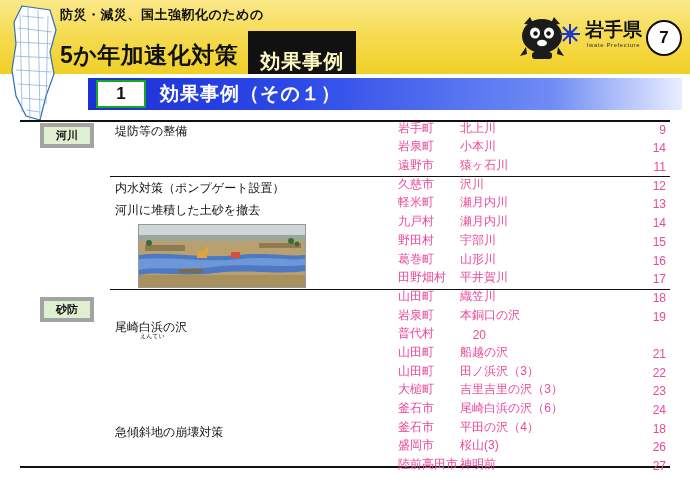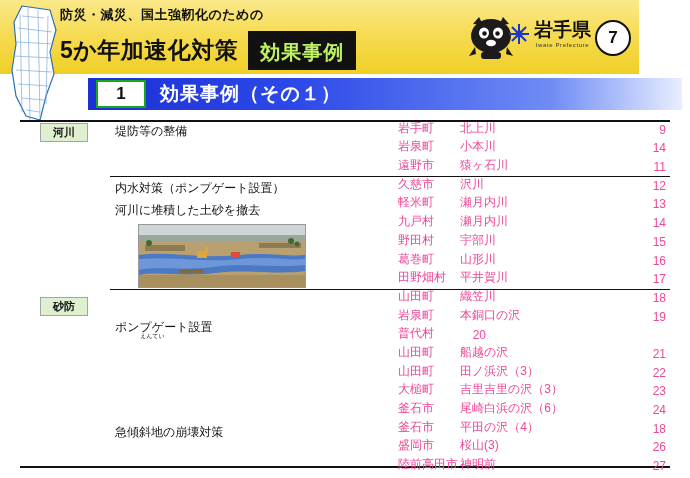--- a/index.html
+++ b/index.html
@@ -18,21 +18,21 @@
     position: relative;
     width: 690px;
     height: 478px;
     background: #ffffff;
   }
 
   
   .header {
     position: absolute;
     left: 0; top: 0;
-    width: 639px; height: 74px;
+    width: 690px; height: 74px;
     background: linear-gradient(to bottom, #fbe98a 0%, #f6dc55 45%, #f0cf25 100%);
     overflow: hidden;
   }
   .header-inner {
     position: absolute;
     left: 60px; top: 6px;
     width: 470px;
   }
   .header-line1 {
     font-size: 13px;
@@ -47,24 +47,24 @@
     gap: 10px;
   }
   .header-big {
     font-size: 23px;
     font-weight: bold;
     color: #111;
     letter-spacing: 0.5px;
   }
   .header-chip {
     background: #111;
-    color: #bef264;
+    color: #fef9c3;
     font-size: 20px;
     font-weight: bold;
-    padding: 8px 12px 4px 12px;
+    padding: 17px 12px 4px 12px;
     letter-spacing: 1px;
   }
 
   
   .map-silhouette {
     position: absolute;
     left: 6px; top: 4px;
     width: 58px; height: 120px;
   }
 
@@ -145,21 +145,21 @@
   .body-area {
     position: absolute;
     left: 0; top: 112px;
     width: 690px; height: 366px;
   }
 
   .section-tag {
     position: absolute;
     width: 46px; height: 17px;
     background: #dff0d1;
-    border: 1px solid #a3a3a3;
+    border: 4px solid #a3a3a3;
     font-size: 11px;
     font-weight: bold;
     color: #111;
     display: flex;
     align-items: center;
     justify-content: center;
   }
   #tag-kasen { left: 40px; top: 11px; }
   #tag-sabo  { left: 40px; top: 185px; text-align: right; }
 
@@ -294,21 +294,21 @@
     <div class="section-tag" id="tag-sabo">砂防</div>
 
     <div class="hline thick" style="left:20px; top:8px; width:650px;"></div>
     <div class="hline" style="left:110px; top:64px; width:560px;"></div>
     <div class="hline" style="left:110px; top:177px; width:560px;"></div>
     <div class="hline thick" style="left:20px; top:354px; width:650px;"></div>
 
     <div class="subject" style="left:115px; top:11px;">堤防等の整備</div>
     <div class="subject" style="left:115px; top:90px;">河川に堆積した土砂を撤去</div>
     <div class="subject" style="left:115px; top:68px;">内水対策（ポンプゲート設置）</div>
-    <div class="subject" style="left:115px; top:207px;">ポンプゲート設置</div>
+    <div class="subject" style="left:115px; top:207px;">尾崎白浜の沢</div>
     <div class="furigana" style="left:140px; top:220px;">えんてい</div>
     <div class="subject" style="left:115px; top:312px;">急傾斜地の崩壊対策</div>
 
     <div class="photo">
       <svg width="166" height="62" viewBox="0 0 166 62">
         <rect x="0" y="0" width="166" height="14" fill="#cfd6d8"></rect>
         <rect x="0" y="10" width="166" height="8" fill="#9aa79a"></rect>
         <rect x="0" y="16" width="166" height="46" fill="#b9a071"></rect>
         <path d="M0 30 C30 26 60 34 100 30 C130 27 150 32 166 30 L166 46 C140 50 110 44 76 48 C44 52 20 46 0 50 Z" fill="#4b79c4"></path>
         <path d="M0 34 C34 31 64 38 102 34 C132 31 150 36 166 34 L166 40 C138 43 108 38 74 42 C42 46 20 41 0 45 Z" fill="#6d97d8"></path>

